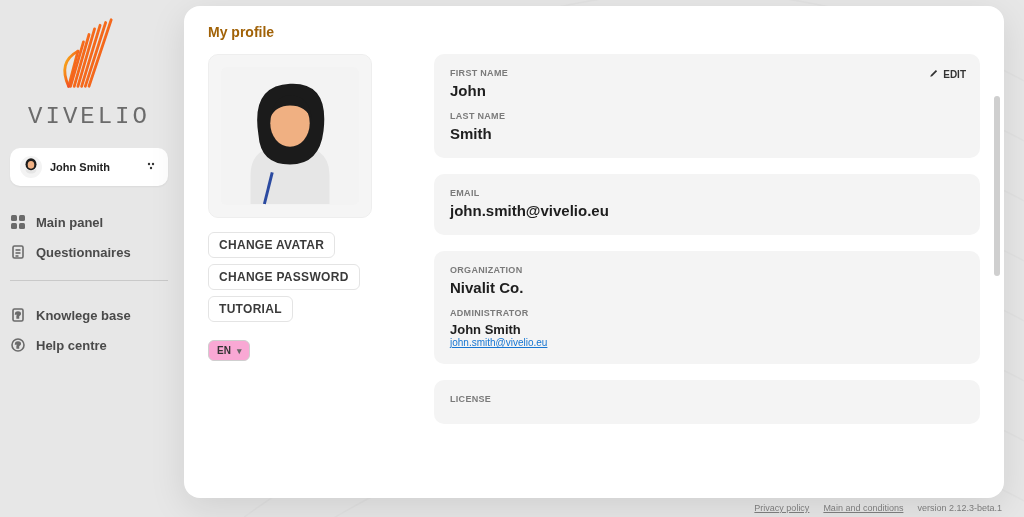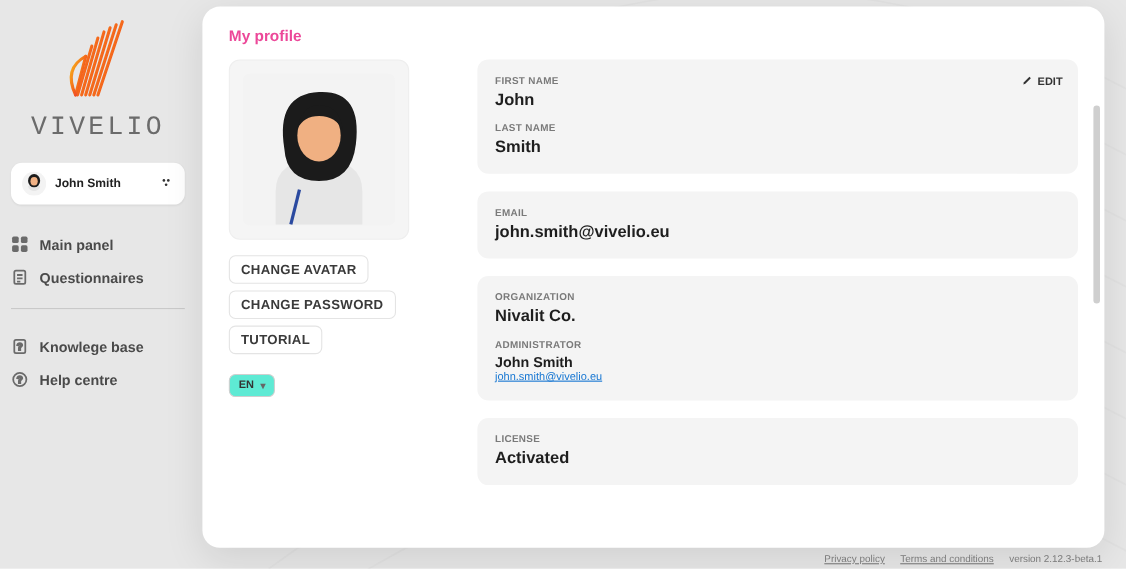--- a/index.html
+++ b/index.html
@@ -43,39 +43,39 @@
   .nav-item .icon { width: 16px; height: 16px; color: #6b6b6b; flex: 0 0 auto; display:flex; align-items:center; justify-content:center; }
   .nav-sep { border: none; border-top: 1px solid #c9c9c9; margin: 6px 0 12px 0; }
 
   
   .main-wrap { flex: 1; padding: 6px 20px 0 6px; position: relative; }
   .card {
     background: #fff; border-radius: 16px; height: 492px;
     box-shadow: 0 10px 36px rgba(0,0,0,0.10);
     padding: 18px 24px 0 24px; overflow: hidden; position: relative;
   }
-  .page-title { font-size: 14px; font-weight: 800; color: #ec4899; margin-bottom: 14px; }
+  .page-title { font-size: 14px; font-weight: 800; color: #a16207; margin-bottom: 14px; }
 
   .content { display: flex; gap: 36px; }
   .left-col { width: 190px; flex: 0 0 190px; }
   .right-col { flex: 1; min-width: 0; }
 
   .avatar-frame {
     background: #f5f5f5; border: 1px solid #eee; border-radius: 10px;
     padding: 12px; width: 164px; height: 164px; display:flex; align-items:center; justify-content:center;
   }
   .avatar-frame .inner { background:#f3f3f3; width:100%; height:100%; border-radius:6px; overflow:hidden; display:flex; align-items:flex-end; justify-content:center;}
 
   .left-buttons { margin-top: 14px; display: flex; flex-direction: column; gap: 6px; align-items:flex-start; }
   .pill-btn {
     display: inline-block; border: 1px solid #e4e4e4; background: #fff;
     border-radius: 6px; padding: 5px 10px; font-size: 12px; letter-spacing: .3px; font-weight: 700; color: #3a3a3a; cursor: pointer;
   }
   .lang-select {
-    margin-top: 12px; border: 1px solid #cfcfcf; background:#5eead4; border-radius: 6px; padding: 4px 8px;
+    margin-top: 12px; border: 1px solid #cfcfcf; background:#f9a8d4; border-radius: 6px; padding: 4px 8px;
     font-size: 10px; font-weight: 700; color: #333; cursor: pointer; display:inline-flex; align-items:center; gap:6px;
   }
   .lang-select .chev { font-size: 9px; color:#666; }
 
   .panel {
     background: #f4f4f4; border-radius: 10px; padding: 14px 16px 16px 16px; margin-bottom: 16px; position: relative;
   }
   .panel .edit {
     position: absolute; top: 14px; right: 14px; font-size: 10px; font-weight: 700; color:#333; cursor:pointer; display:flex; align-items:center; gap:4px;
   }
@@ -271,31 +271,30 @@
             <div class="field-block">
               <div class="field-label">ADMINISTRATOR</div>
               <div class="field-value" style="font-size:13px">John Smith</div>
               <div class="admin-email">john.smith@vivelio.eu</div>
             </div>
           </div>
 
           <div class="panel" style="margin-bottom:0;">
             <div class="field-block">
               <div class="field-label">LICENSE</div>
-              <div class="field-value">Activated</div>
             </div>
           </div>
 
         </div>
       </div>
 
       <div class="scrollbar">
         <div class="thumb"></div>
       </div>
     </section>
 
     <div class="footer">
       <a>Privacy policy</a>
-      <a>Terms and conditions</a>
+      <a>Main and conditions</a>
       <span>version 2.12.3-beta.1</span>
     </div>
   </div>
 </div>
 
 </body></html>

